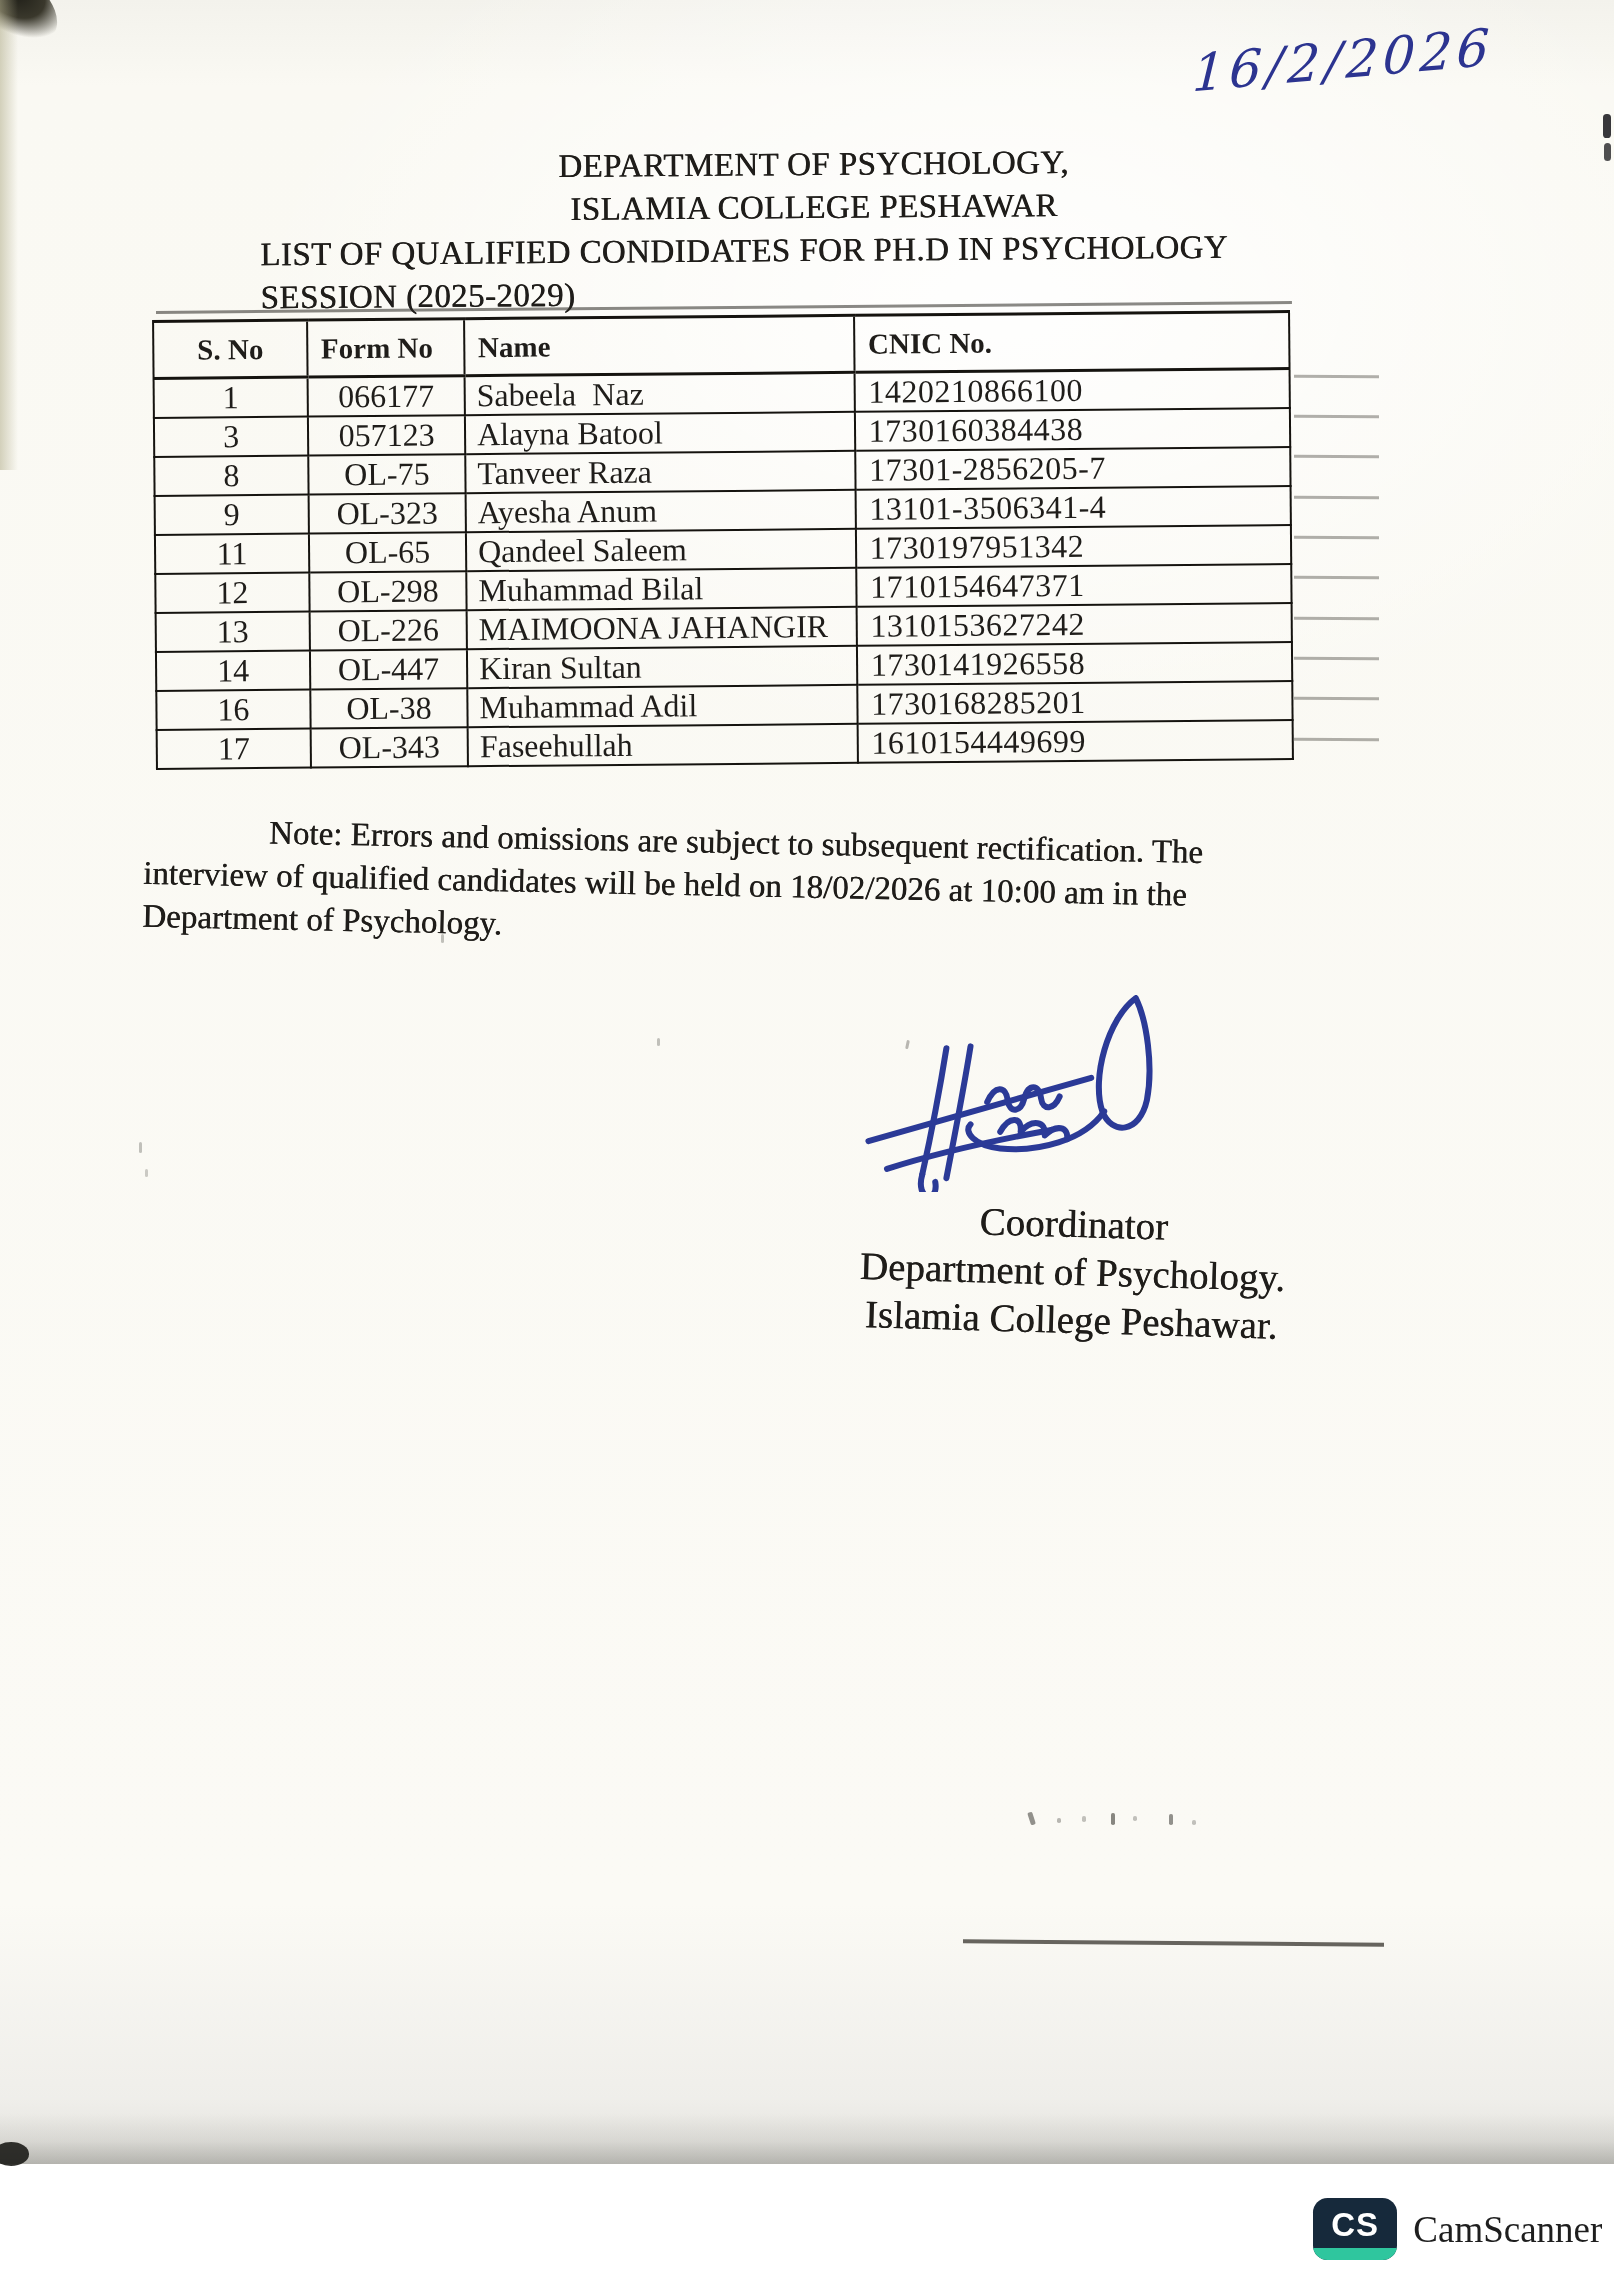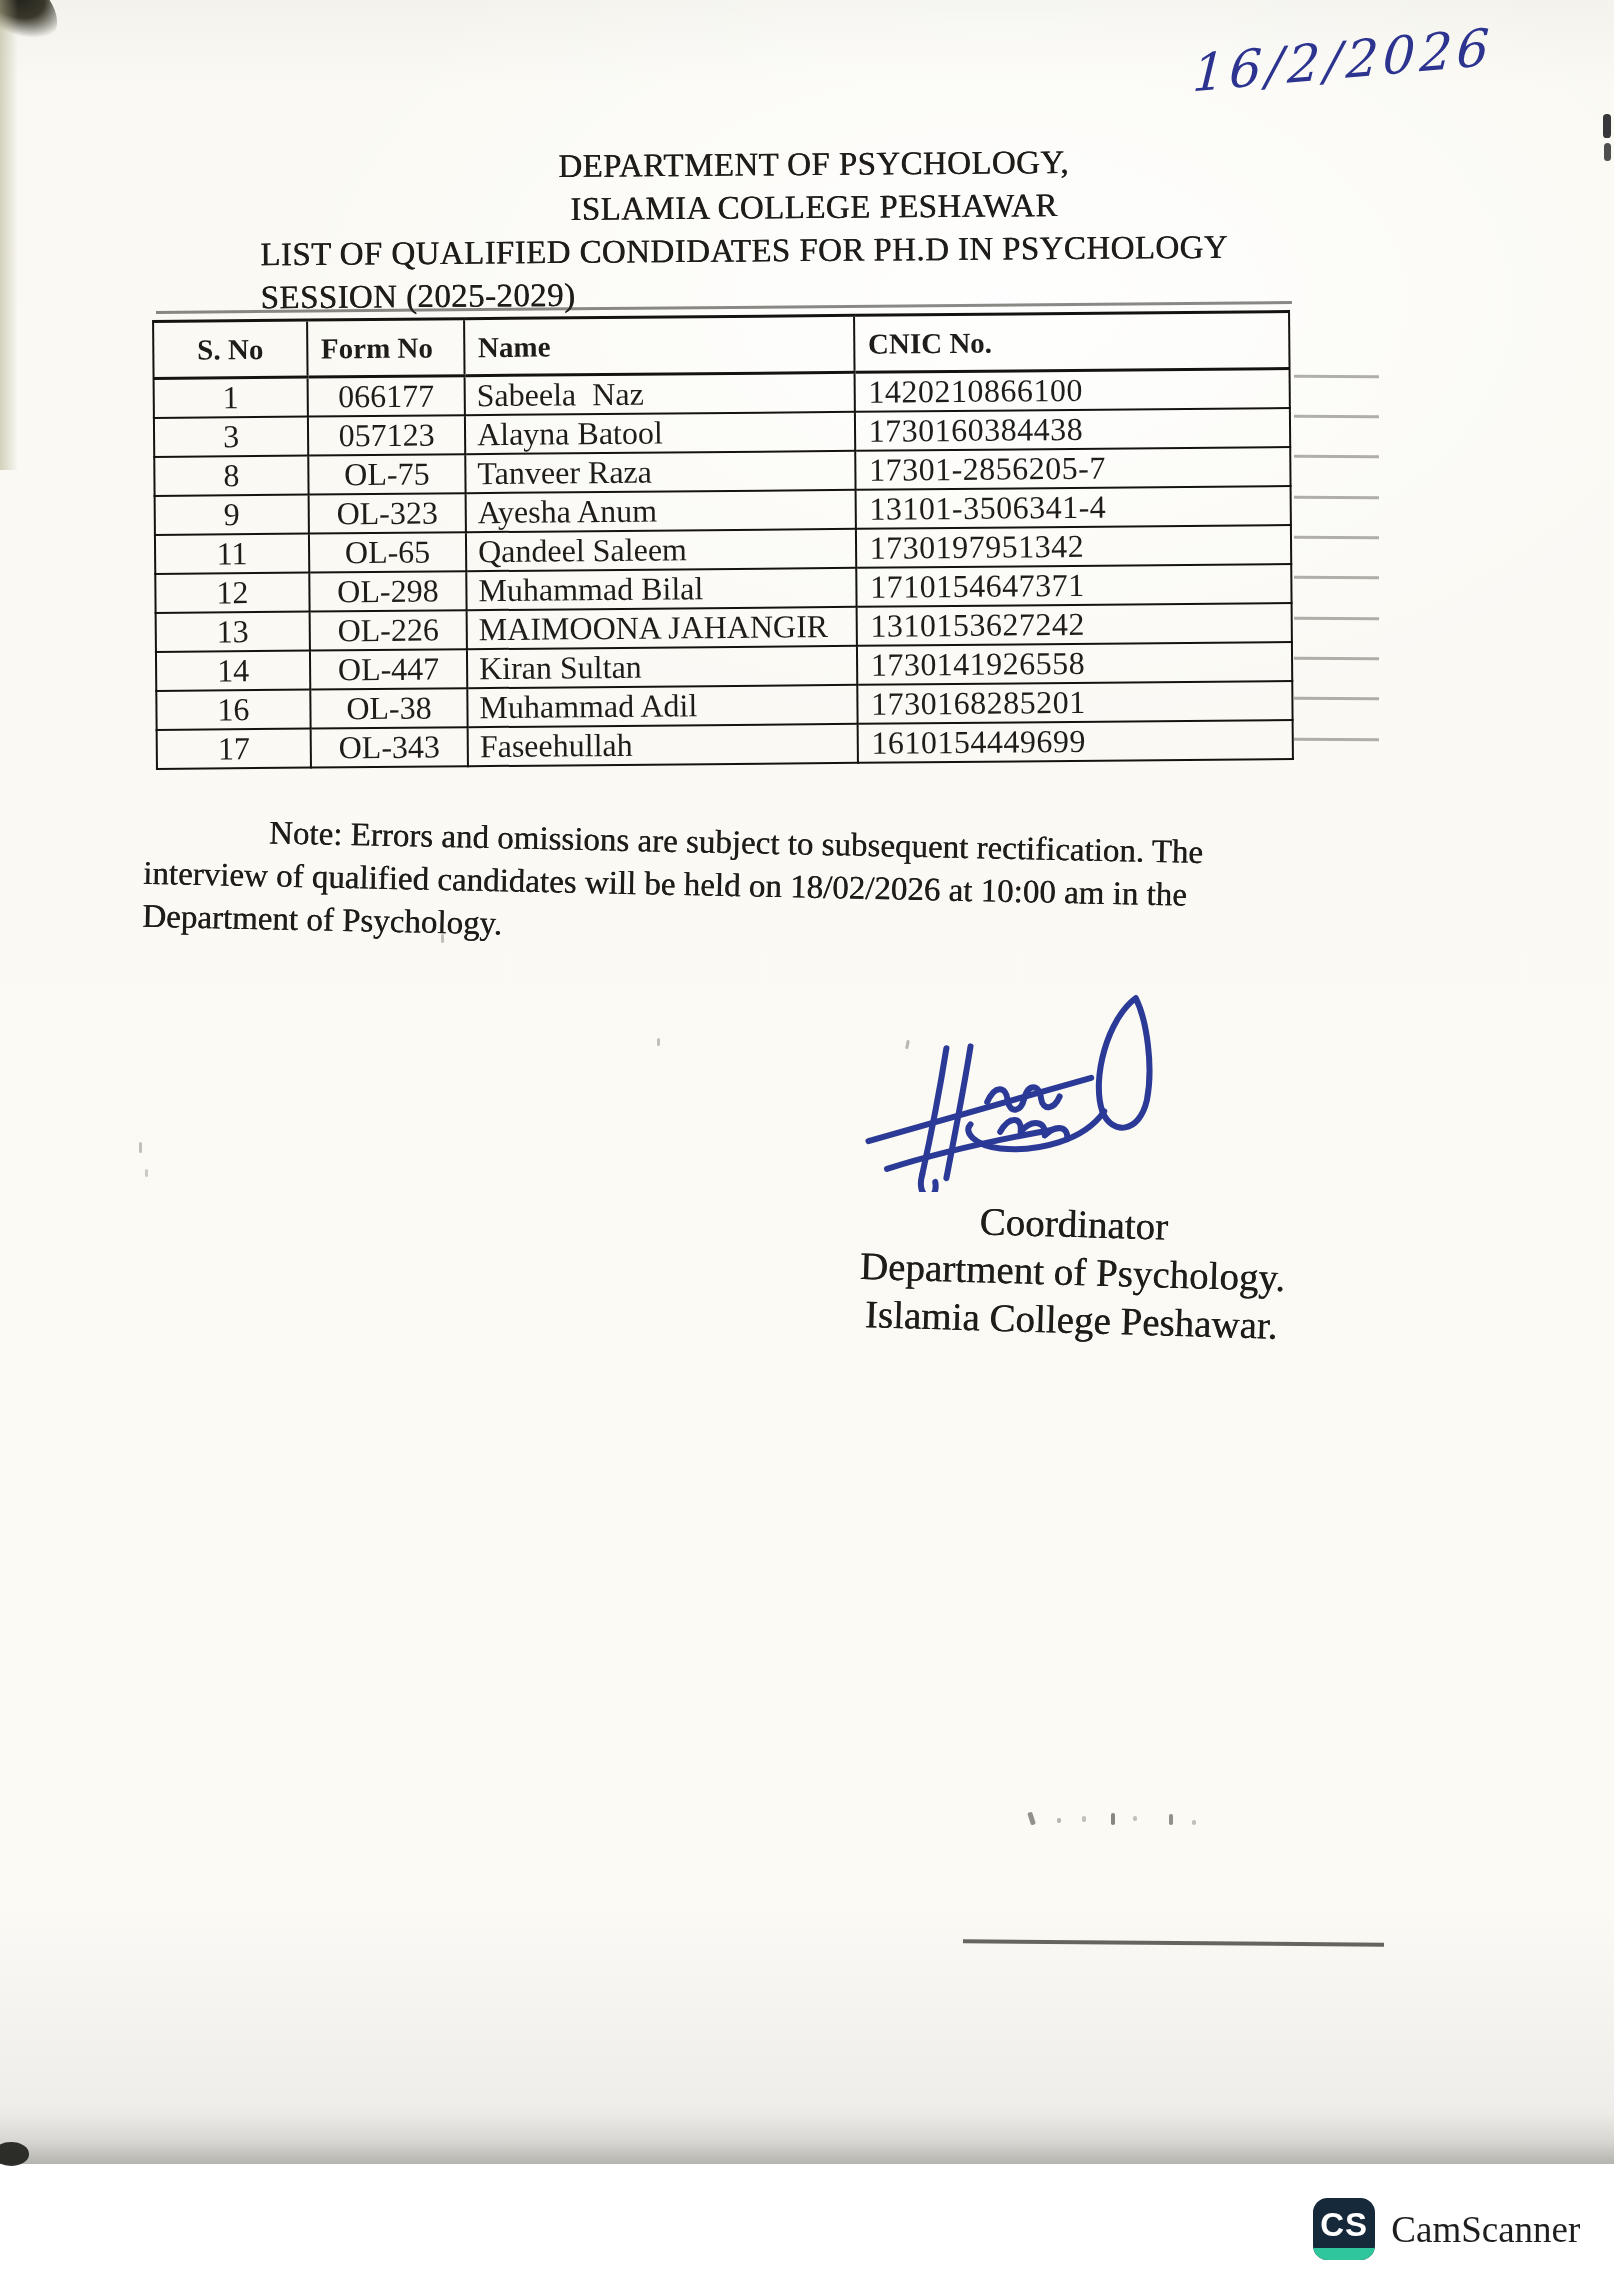--- a/index.html
+++ b/index.html
@@ -64,21 +64,21 @@
   .signature{position:absolute;left:861px;top:988px;width:362px;height:204px;}
   .coordinator{position:absolute;left:819px;top:1200px;width:507px;text-align:center;
     font-size:39px;line-height:48px;transform:rotate(1.6deg);
     text-shadow:0.4px 0 0 currentColor;white-space:nowrap;}
 
   
   .speck{position:absolute;background:#3c3a34;border-radius:1.8px;}
 
   
   .footer{position:absolute;left:1313px;top:2198px;display:flex;align-items:center;gap:16.3px;}
-  .cs-logo{position:relative;width:62px;height:62px;border-radius:14.5px;background:#16293b;overflow:hidden;
+  .cs-logo{position:relative;width:84px;height:62px;border-radius:14.5px;background:#16293b;overflow:hidden;
     display:flex;align-items:center;justify-content:center;}
   .cs-logo .cs-text{font-family:"Liberation Sans", sans-serif;font-weight:700;font-size:33px;color:#ffffff;
     letter-spacing:0.9px;margin-top:-7.2px;}
   .cs-logo .cs-strip{position:absolute;left:0;bottom:0;width:100%;height:11.8px;background:#2fc69e;}
   .cs-brand{font-family:Liberation Serif, serif;font-size:37px;color:#1e1e1e;}
 </style>
 </head>
 <body>
 
 <div id="page">

